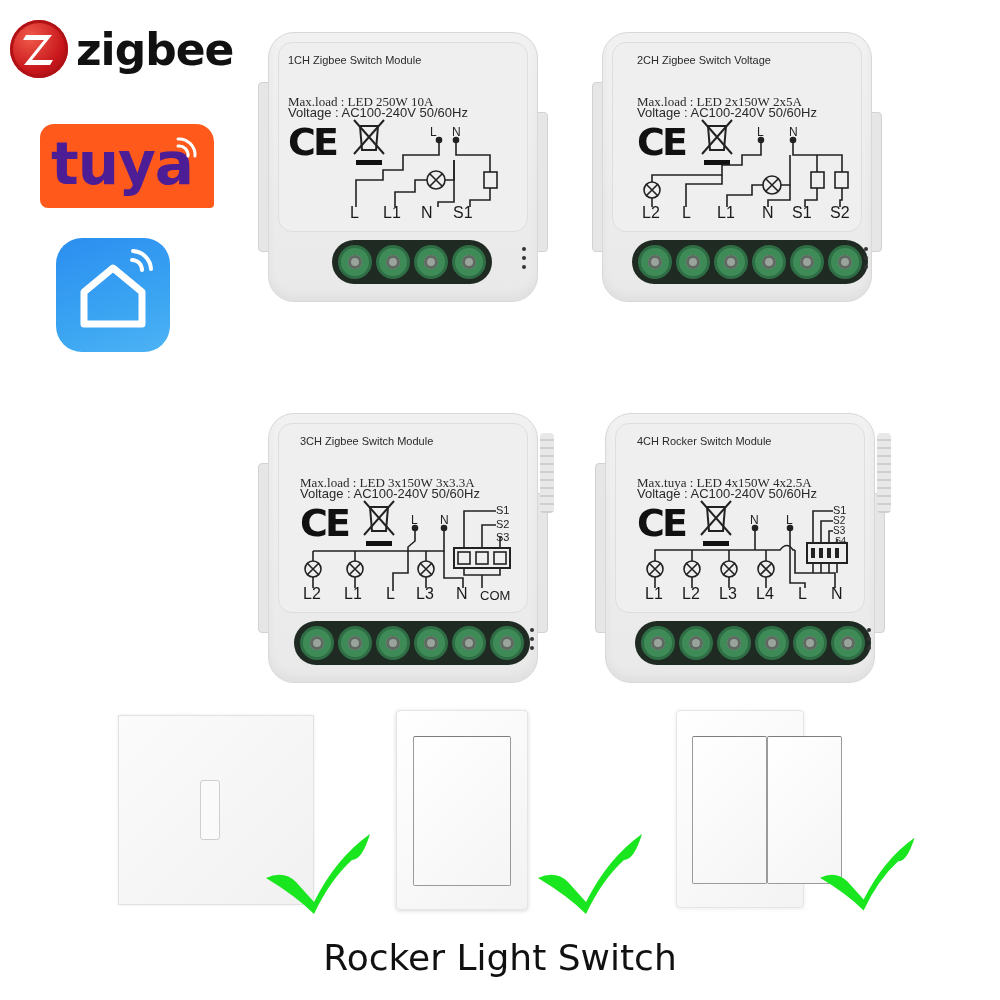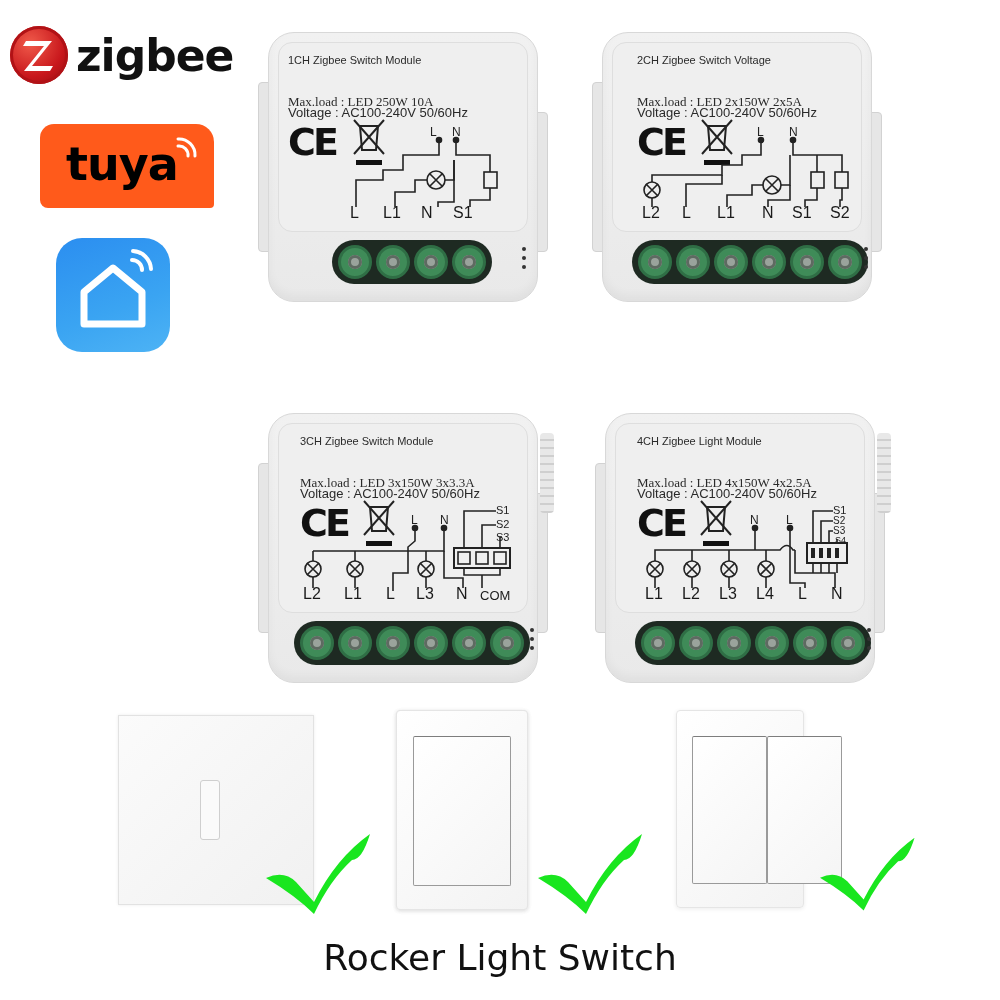--- a/index.html
+++ b/index.html
@@ -1,25 +1,25 @@
 <!DOCTYPE html>
 <html><head>
 <meta charset="utf-8">
 <style>
   * { box-sizing: border-box; margin: 0; padding: 0; }
   html, body { width: 1000px; height: 1000px; background: #ffffff; overflow: hidden; }
   body { position: relative; font-family: "Liberation Sans", sans-serif; }
 
   
-  .zigbee-logo { position: absolute; left: 10px; top: 26px; display: flex; align-items: center; gap: 8px; }
+  .zigbee-logo { position: absolute; left: 10px; top: 20px; display: flex; align-items: center; gap: 8px; }
   .zigbee-circle { width: 58px; height: 58px; border-radius: 50%; background: radial-gradient(circle at 35% 30%, #f05a4a, #c8171c 60%, #8f0d10); position: relative; box-shadow: inset 0 0 0 3px #b11216; }
   .zigbee-circle svg { position: absolute; left: 0; top: 0; }
   .zigbee-text { font-family: "DejaVu Sans", sans-serif; font-weight: bold; font-size: 44px; color: #111; letter-spacing: -1px; }
   .tuya-logo { position: absolute; left: 40px; top: 124px; width: 174px; height: 84px; background: #ff5a1b; border-radius: 14px 18px 4px 8px; display: flex; align-items: center; justify-content: center; }
-  .tuya-text { font-family: "DejaVu Sans", sans-serif; font-weight: bold; color: #000000; font-size: 46px; letter-spacing: -1px; margin-right: 10px; margin-top: -4px; }
+  .tuya-text { font-family: "DejaVu Sans", sans-serif; font-weight: bold; color: #4c1d95; font-size: 58px; letter-spacing: -1px; margin-right: 10px; margin-top: -4px; }
   .tuya-wifi { position: absolute; right: 14px; top: 12px; }
   .smarthome-logo { position: absolute; left: 56px; top: 238px; width: 114px; height: 114px; border-radius: 26px; background: linear-gradient(160deg, #2b8ef0, #3aa4f2 60%, #4db3f5); }
   .smarthome-logo svg { position: absolute; left: 0; top: 0; }
 
   
   .module { position: absolute; width: 290px; height: 270px; }
   .module .ear-l { position: absolute; left: 0; top: 50px; width: 16px; height: 170px; background: #e6e6e6; border: 1px solid #d2d2d2; border-radius: 4px; }
   .module .ear-r { position: absolute; right: 0; top: 80px; width: 16px; height: 140px; background: #e6e6e6; border: 1px solid #d2d2d2; border-radius: 4px; }
   .module .body { position: absolute; left: 10px; top: 0; right: 10px; bottom: 0; background: linear-gradient(180deg, #f1f1f1, #e9e9e9); border-radius: 26px; border: 1px solid #d8d8d8; box-shadow: inset 0 -6px 10px rgba(0,0,0,0.04); }
   .module .face { position: absolute; left: 20px; top: 10px; right: 20px; height: 190px; border-radius: 14px; background: #efefef; border: 1px solid #dedede; }
@@ -245,23 +245,23 @@
       <span></span>
     </div>
 </div>
 
 <div class="module" style="left:595px; top:413px;">
   <div class="ear-l"></div>
     <div class="ear-r"></div>
   <div class="wires"></div>
   <div class="body"></div>
   <div class="face"></div>
-  <div class="title" style="left:42px;">4CH Zigbee Light Module</div>
+  <div class="title" style="left:42px;">4CH Rocker Switch Module</div>
   <div class="line l1" style="left:42px;">Voltage : AC100-240V 50/60Hz</div>
-  <div class="line l2" style="left:42px;">Max.load : LED 4x150W  4x2.5A</div>
+  <div class="line l2" style="left:42px;">Max.tuya : LED 4x150W  4x2.5A</div>
   <div class="ce" style="left:42px;">CE</div>
   <svg class="weee" style="left:104px;" width="34" height="52" viewBox="0 0 34 52">
     <path d="M8 10 H26 L24 34 H10 Z" fill="none" stroke="#222" stroke-width="2"></path>
     <path d="M2 4 L32 38 M32 4 L2 38" stroke="#222" stroke-width="2"></path>
     <rect x="4" y="44" width="26" height="5" fill="#111"></rect>
   </svg>
   <svg class="diagram" width="290" height="200" viewBox="0 0 290 200">
     <g stroke="#222" stroke-width="1.6" fill="none">
       <circle cx="160" cy="115" r="2.5" fill="#222"></circle>
         <circle cx="195" cy="115" r="2.5" fill="#222"></circle>

